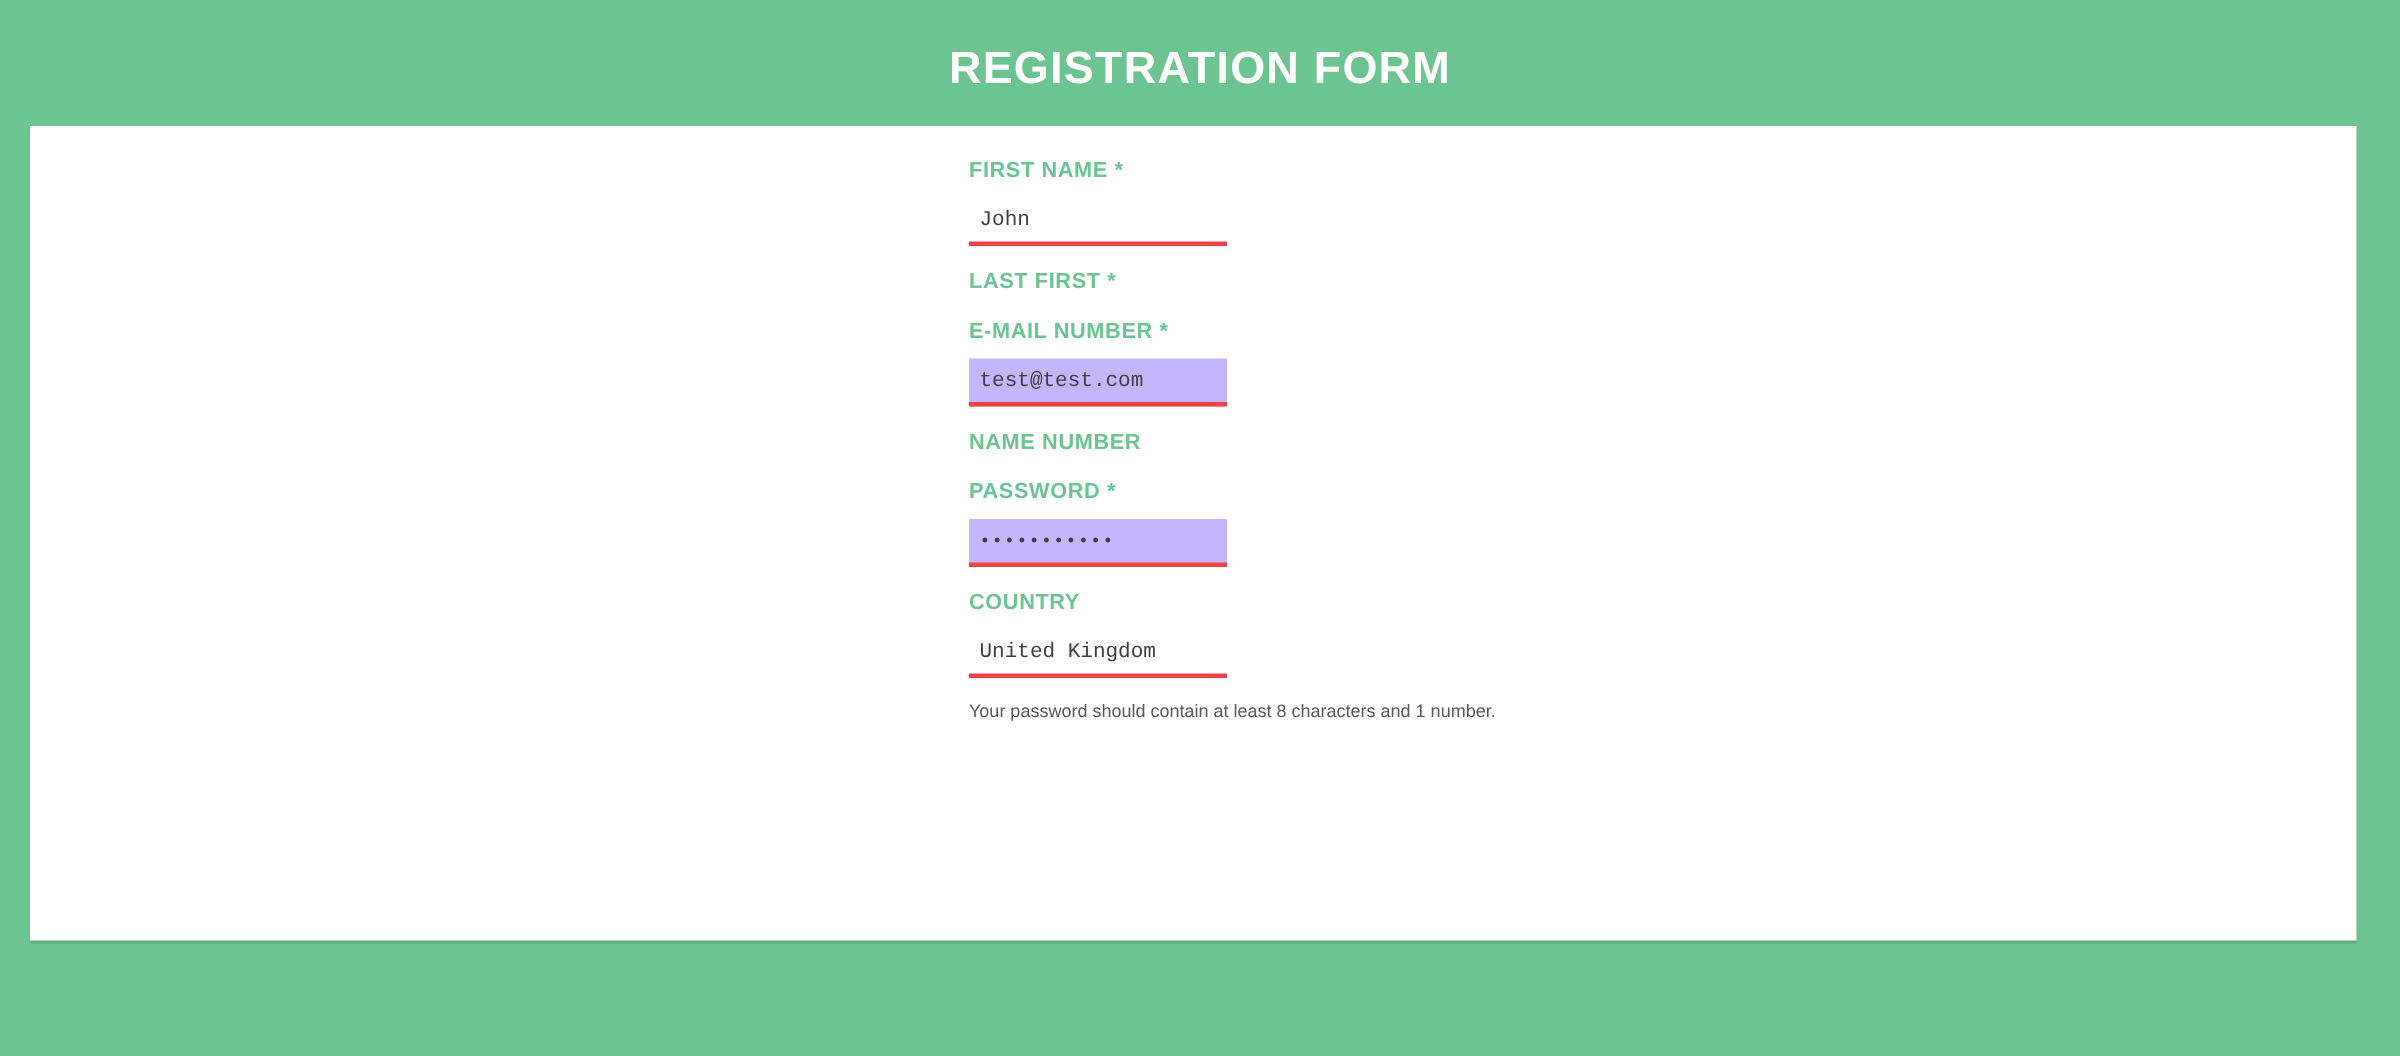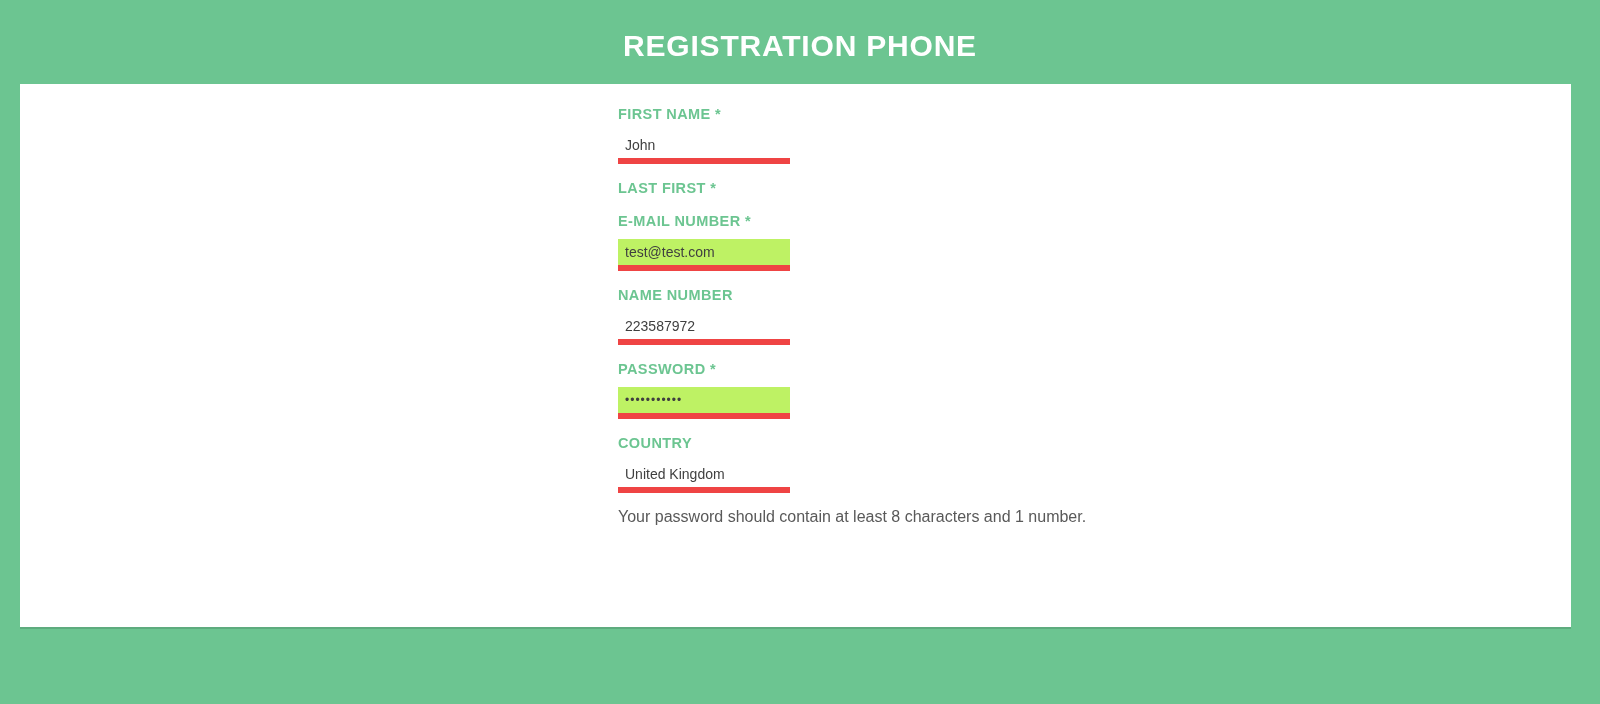--- a/index.html
+++ b/index.html
@@ -38,21 +38,21 @@
     top: 84px;
     width: 1551px;
     height: 543px;
     background: #ffffff;
     box-shadow: 0 2px 0 rgba(0,0,0,0.13);
   }
 
   
   .form-col {
     position: absolute;
-    left: 598px;
+    left: 626px;
     top: 21px;
     width: 300px;
   }
 
   .field-group { margin-bottom: 15px; }
 
   .field-label {
     display: block;
     height: 18px;
     line-height: 18px;
@@ -62,51 +62,51 @@
     letter-spacing: 0.4px;
     color: #6cc591;
   }
 
   .field-input {
     display: block;
     box-sizing: border-box;
     width: 172px;
     height: 32px;
     border: none;
-    border-bottom: 6px solid #ef4444;
+    border-bottom: 3px solid #ef4444;
     background: transparent;
     padding: 0 0 0 7px;
-    font-family: Liberation Sans, sans-serif;
+    font-family: Liberation Mono, monospace;
     font-size: 14px;
     color: #3f3f3f;
     outline: none;
     border-radius: 0;
   }
 
   .field-input.filled {
-    background: #bef264;
+    background: #c4b5fd;
   }
 
   .field-input.password-chars {
     font-size: 12px;
     letter-spacing: 1px;
   }
 
   .password-hint {
     margin-top: 0px;
-    font-size: 16px;
+    font-size: 12px;
     color: #595959;
     white-space: nowrap;
   }
 </style>
 </head>
 <body>
 
 <div class="header">
-  <div class="header-title">REGISTRATION PHONE</div>
+  <div class="header-title">REGISTRATION FORM</div>
 </div>
 
 <div class="card">
   <div class="form-col">
 
     <div class="field-group">
       <label class="field-label">FIRST NAME *</label>
       <input class="field-input" type="text" readonly="" value="John" style="">
     </div>
 
@@ -114,21 +114,20 @@
       <label class="field-label">LAST FIRST *</label>
     </div>
 
     <div class="field-group">
       <label class="field-label">E-MAIL NUMBER *</label>
       <input class="field-input filled" type="text" readonly="" value="test@test.com" style="">
     </div>
 
     <div class="field-group">
       <label class="field-label">NAME NUMBER</label>
-      <input class="field-input" type="text" readonly="" value="223587972" style="">
     </div>
 
     <div class="field-group">
       <label class="field-label">PASSWORD *</label>
       <input class="field-input filled password-chars" type="text" readonly="" value="•••••••••••" style="">
     </div>
 
     <div class="field-group">
       <label class="field-label">COUNTRY</label>
       <input class="field-input" type="text" readonly="" value="United Kingdom" style="">

